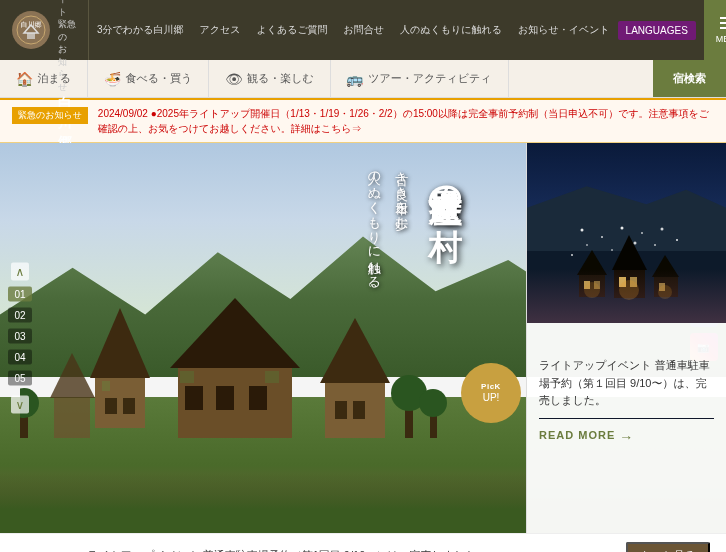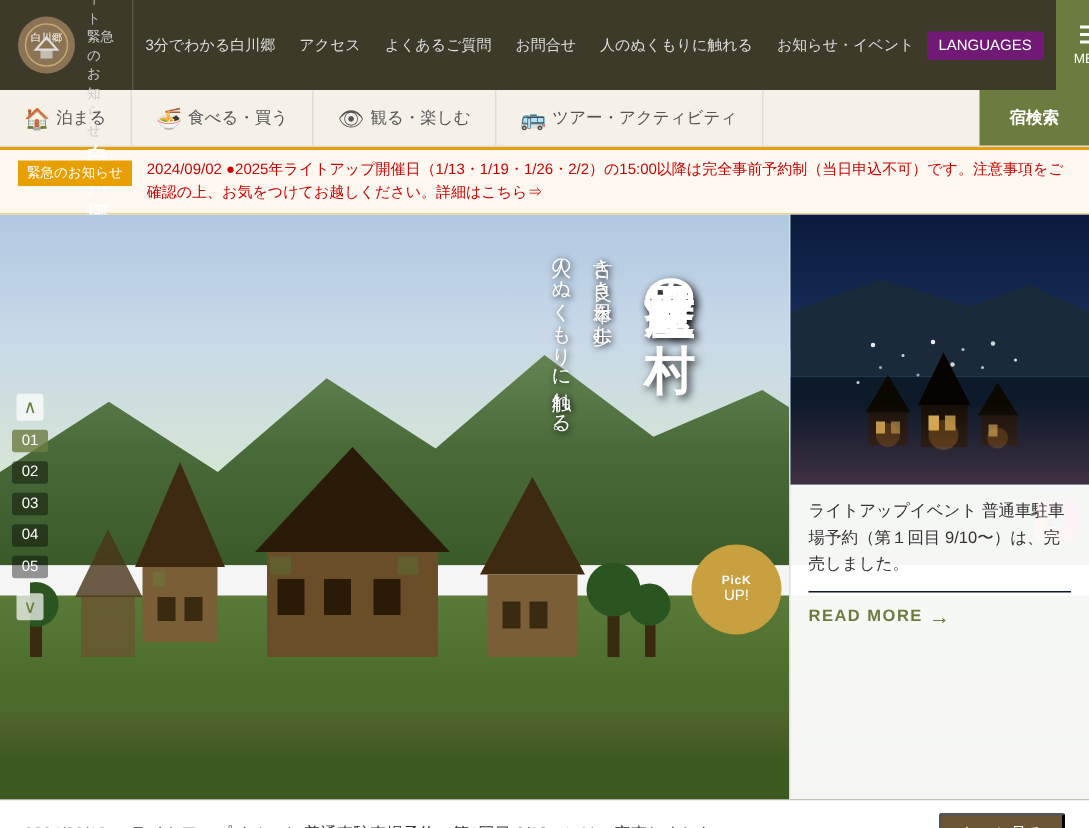--- a/index.html
+++ b/index.html
@@ -52,21 +52,21 @@
     
     .social-icons { position: absolute; right: 8px; top: 40%; display: flex; flex-direction: column; gap: 6px; }
     .social-icon { width: 28px; height: 28px; border-radius: 4px; display: flex; align-items: center; justify-content: center; color: white; font-size: 14px; cursor: pointer; }
     .social-fb { background: #3b5998; }
     .social-ig { background: linear-gradient(45deg, #f09433, #e6683c, #dc2743, #cc2366, #bc1888); }
 
     
     .pickup-badge { position: absolute; right: 205px; top: 220px; width: 60px; height: 60px; background: #c8a040; border-radius: 50%; display: flex; flex-direction: column; align-items: center; justify-content: center; color: white; font-size: 9px; font-weight: bold; text-align: center; z-index: 10; line-height: 1.2; }
 
     
-    .side-panel { position: absolute; right: 0; top: 0; width: 200px; height: 100%; background: rgba(255,255,255,0.95); border-left: 1px solid #ddd; display: flex; flex-direction: column; }
+    .side-panel { position: absolute; right: 0; top: 0; width: 200px; height: 100%; background: rgba(255,255,255,0.95); border-left: 1px solid #ddd; display: flex; flex-direction: column; gap: 24px; }
     .side-panel-image { height: 180px; background: linear-gradient(to bottom, #1a2a4a 0%, #2a4a7a 30%, #3a5a8a 60%, #4a6a9a 100%); position: relative; overflow: hidden; }
     .night-scene { width: 100%; height: 100%; position: relative; }
     .night-sky { position: absolute; top: 0; left: 0; right: 0; height: 50%; background: linear-gradient(to bottom, #0a1a3a 0%, #1a3060 100%); }
     .night-mountain { position: absolute; top: 20%; left: 0; right: 0; height: 40%; background: #1a2a3a; clip-path: polygon(0 100%, 0 40%, 30% 10%, 60% 35%, 80% 15%, 100% 40%, 100% 100%); }
     .night-ground { position: absolute; bottom: 0; left: 0; right: 0; height: 40%; background: #0d1a2a; }
 
     .side-panel-text { padding: 10px 12px; flex: 1; }
     .side-panel-title { font-size: 11px; line-height: 1.6; color: #333; font-weight: normal; margin-bottom: 8px; }
     .side-panel-readmore { display: flex; align-items: center; gap: 4px; color: #6b7c3e; font-size: 11px; font-weight: bold; cursor: pointer; border-top: 1px solid #0f172a; padding-top: 8px; text-transform: uppercase; letter-spacing: 1px; }
     .side-panel-readmore .arrow { font-size: 14px; }

